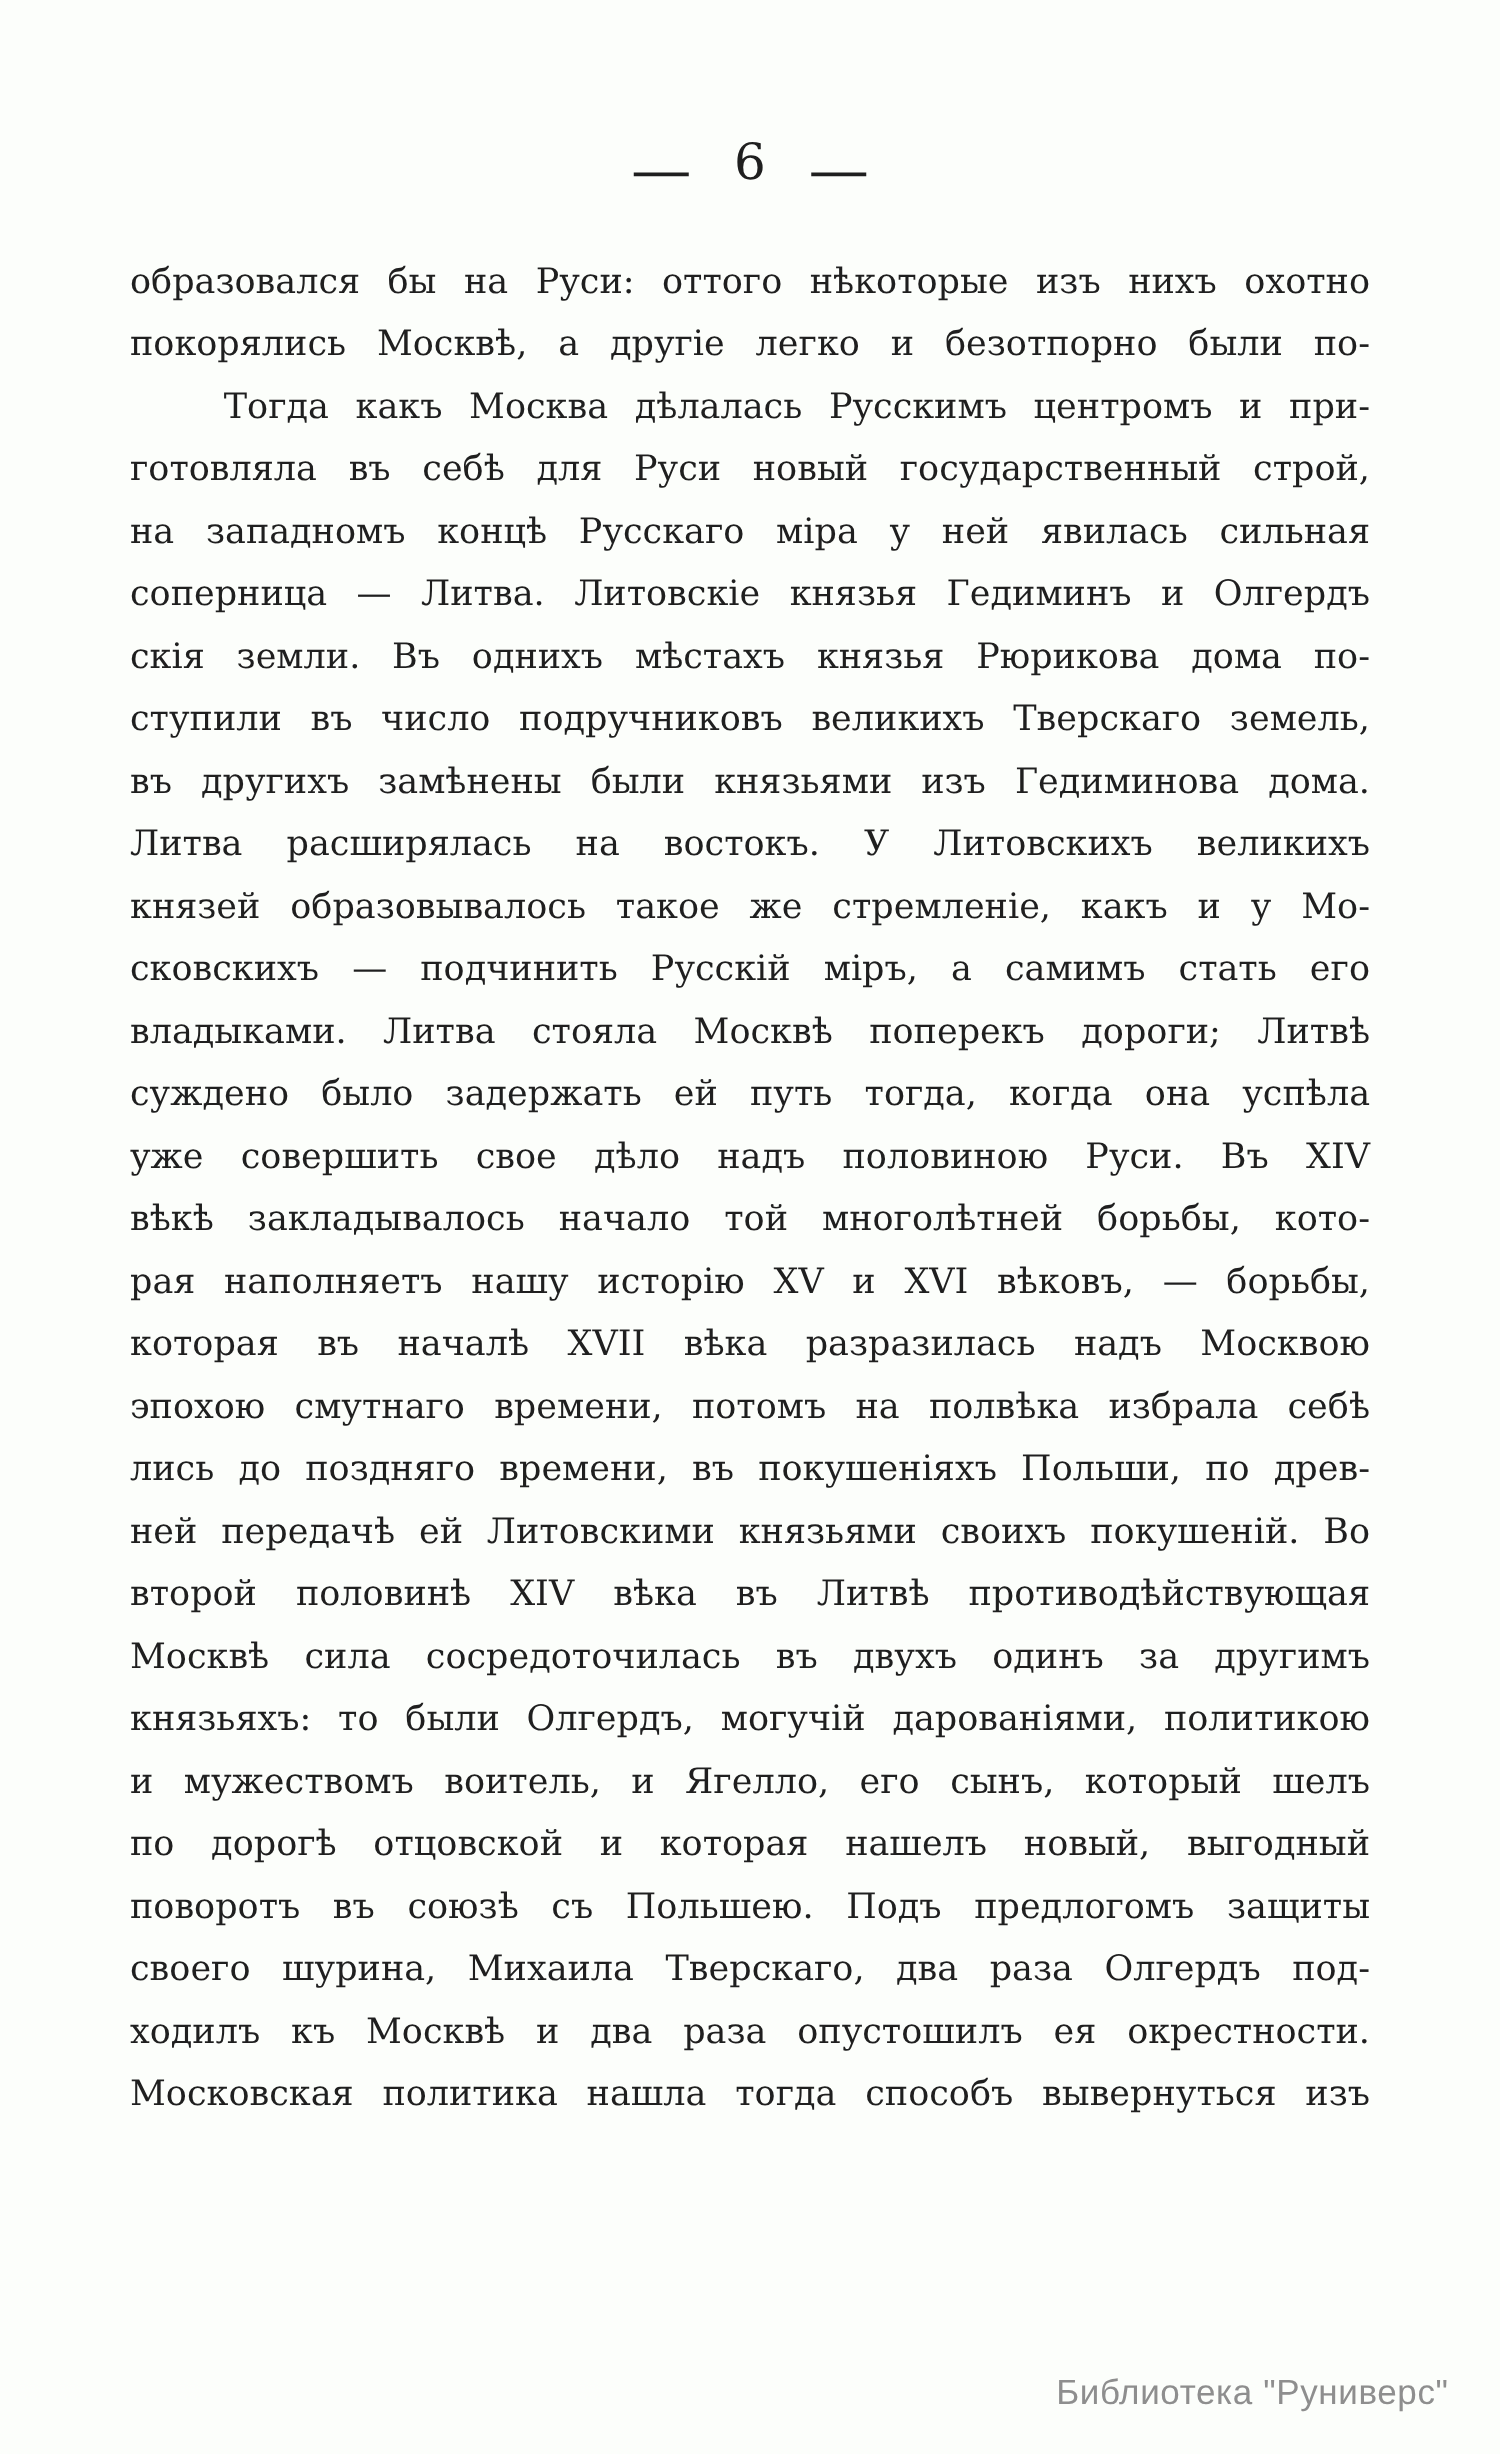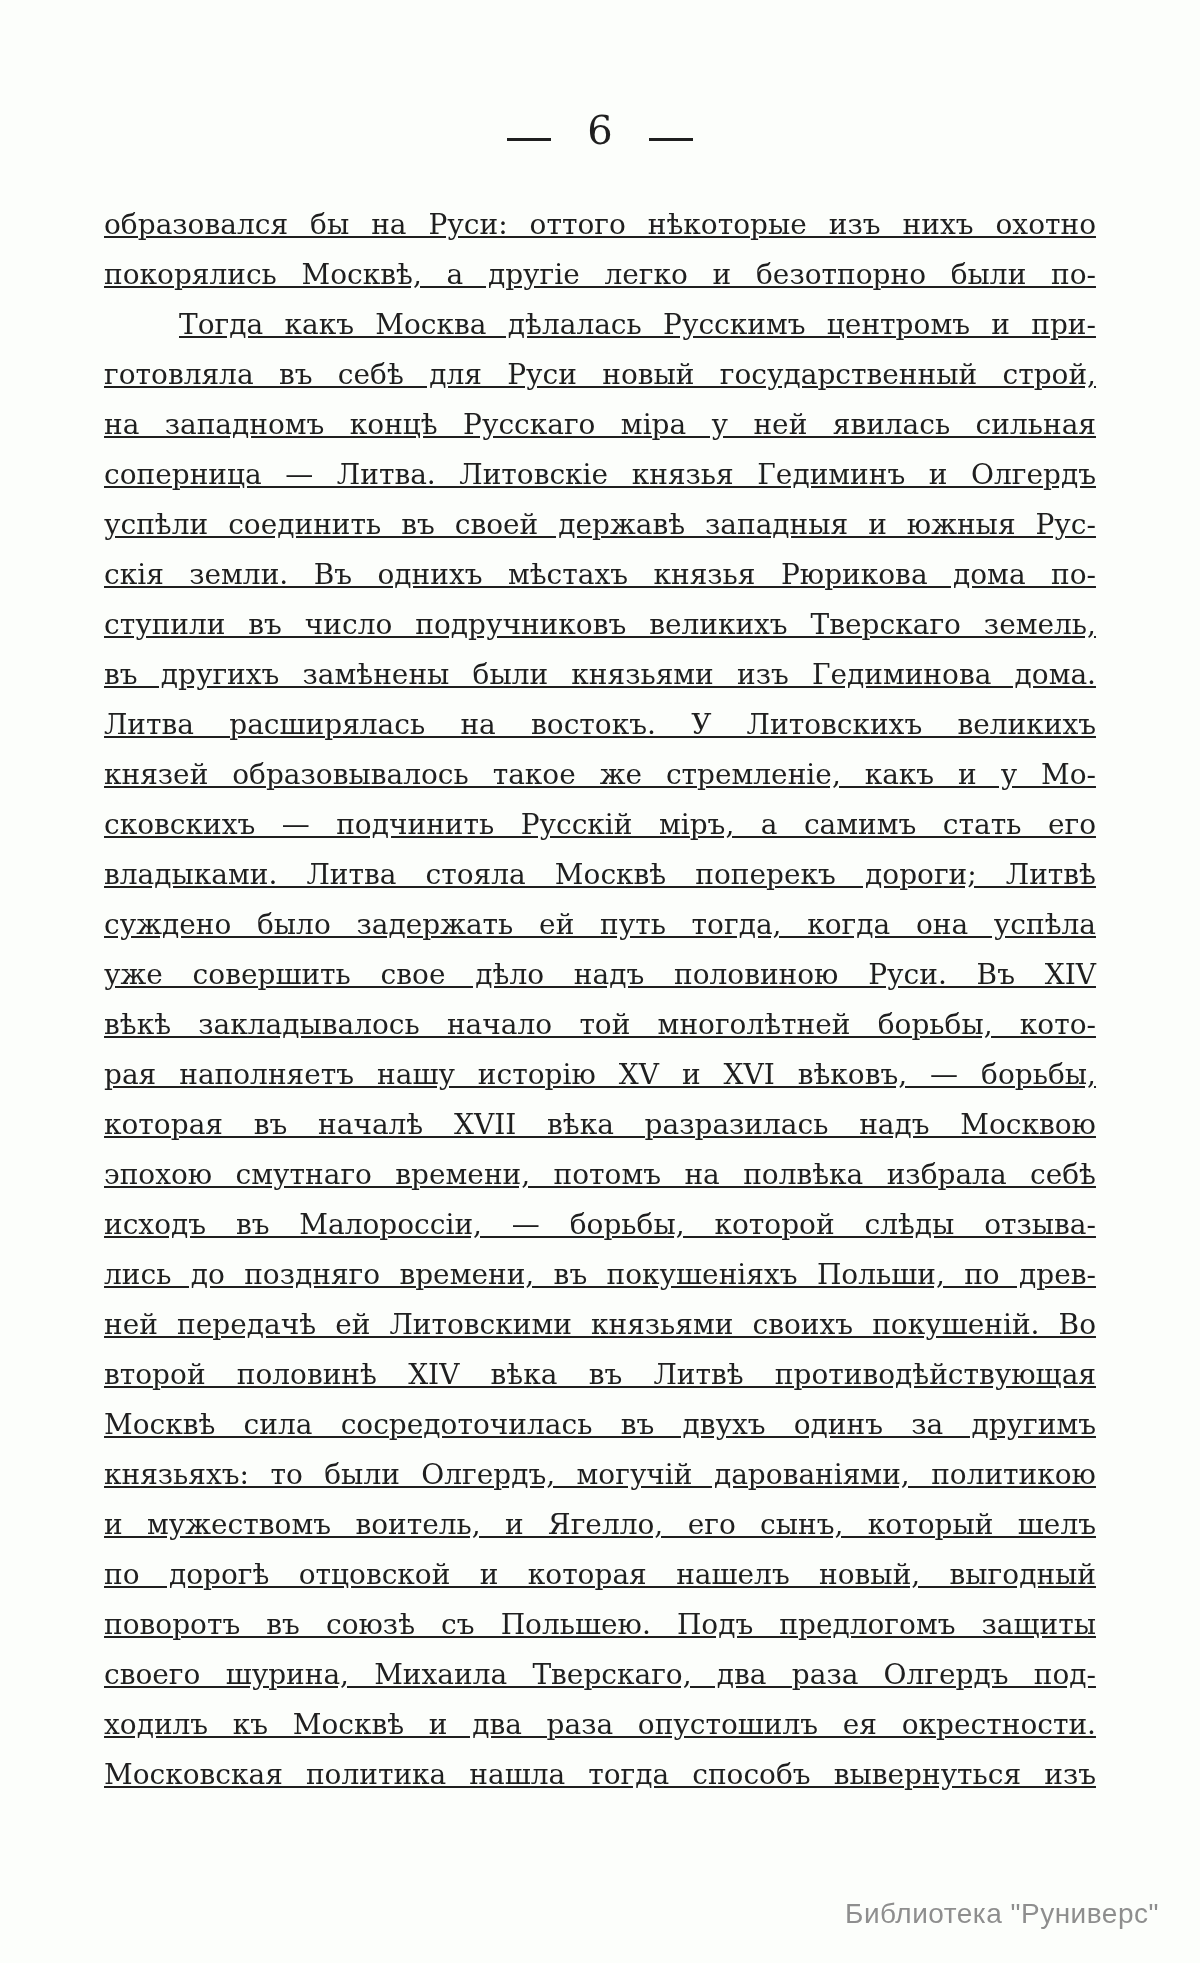--- a/index.html
+++ b/index.html
@@ -44,21 +44,20 @@
   .header .pagenum {
     font-size: 40px;
     line-height: 1;
     color: var(--ink);
   }
   .text-block {
     position: absolute;
     left: 104px;
     top: 200px;
     width: 992px;
-    text-decoration: underline;
   }
   .line {
     height: 50px;
     line-height: 50px;
     font-size: 28px;
     color: var(--ink);
     text-align: justify;
     text-align-last: justify;
     white-space: nowrap; 
   }
@@ -90,35 +89,33 @@
     <span class="rule"></span>
   </div>
 
   <div class="text-block">
       <div class="line">образовался бы на Руси: оттого нѣкоторые изъ нихъ охотно</div>
       <div class="line">покорялись Москвѣ, а другіе легко и безотпорно были по-</div>
       <div class="line indent">Тогда какъ Москва дѣлалась Русскимъ центромъ и при-</div>
       <div class="line">готовляла въ себѣ для Руси новый государственный строй,</div>
       <div class="line">на западномъ концѣ Русскаго міра у ней явилась сильная</div>
       <div class="line">соперница — Литва. Литовскіе князья Гедиминъ и Олгердъ</div>
-      <div class="line">успѣли соединить въ своей державѣ западныя и южныя Рус-</div>
       <div class="line">скія земли. Въ однихъ мѣстахъ князья Рюрикова дома по-</div>
       <div class="line">ступили въ число подручниковъ великихъ Тверскаго земель,</div>
       <div class="line">въ другихъ замѣнены были князьями изъ Гедиминова дома.</div>
       <div class="line">Литва расширялась на востокъ. У Литовскихъ великихъ</div>
       <div class="line">князей образовывалось такое же стремленіе, какъ и у Мо-</div>
       <div class="line">сковскихъ — подчинить Русскій міръ, а самимъ стать его</div>
       <div class="line">владыками. Литва стояла Москвѣ поперекъ дороги; Литвѣ</div>
       <div class="line">суждено было задержать ей путь тогда, когда она успѣла</div>
       <div class="line">уже совершить свое дѣло надъ половиною Руси. Въ XIV</div>
       <div class="line">вѣкѣ закладывалось начало той многолѣтней борьбы, кото-</div>
       <div class="line">рая наполняетъ нашу исторію XV и XVI вѣковъ, — борьбы,</div>
       <div class="line">которая въ началѣ XVII вѣка разразилась надъ Москвою</div>
       <div class="line">эпохою смутнаго времени, потомъ на полвѣка избрала себѣ</div>
-      <div class="line">исходъ въ Малороссіи, — борьбы, которой слѣды отзыва-</div>
       <div class="line">лись до поздняго времени, въ покушеніяхъ Польши, по древ-</div>
       <div class="line">ней передачѣ ей Литовскими князьями своихъ покушеній. Во</div>
       <div class="line">второй половинѣ XIV вѣка въ Литвѣ противодѣйствующая</div>
       <div class="line">Москвѣ сила сосредоточилась въ двухъ одинъ за другимъ</div>
       <div class="line">князьяхъ: то были Олгердъ, могучій дарованіями, политикою</div>
       <div class="line">и мужествомъ воитель, и Ягелло, его сынъ, который шелъ</div>
       <div class="line">по дорогѣ отцовской и которая нашелъ новый, выгодный</div>
       <div class="line">поворотъ въ союзѣ съ Польшею. Подъ предлогомъ защиты</div>
       <div class="line">своего шурина, Михаила Тверскаго, два раза Олгердъ под-</div>
       <div class="line">ходилъ къ Москвѣ и два раза опустошилъ ея окрестности.</div>

